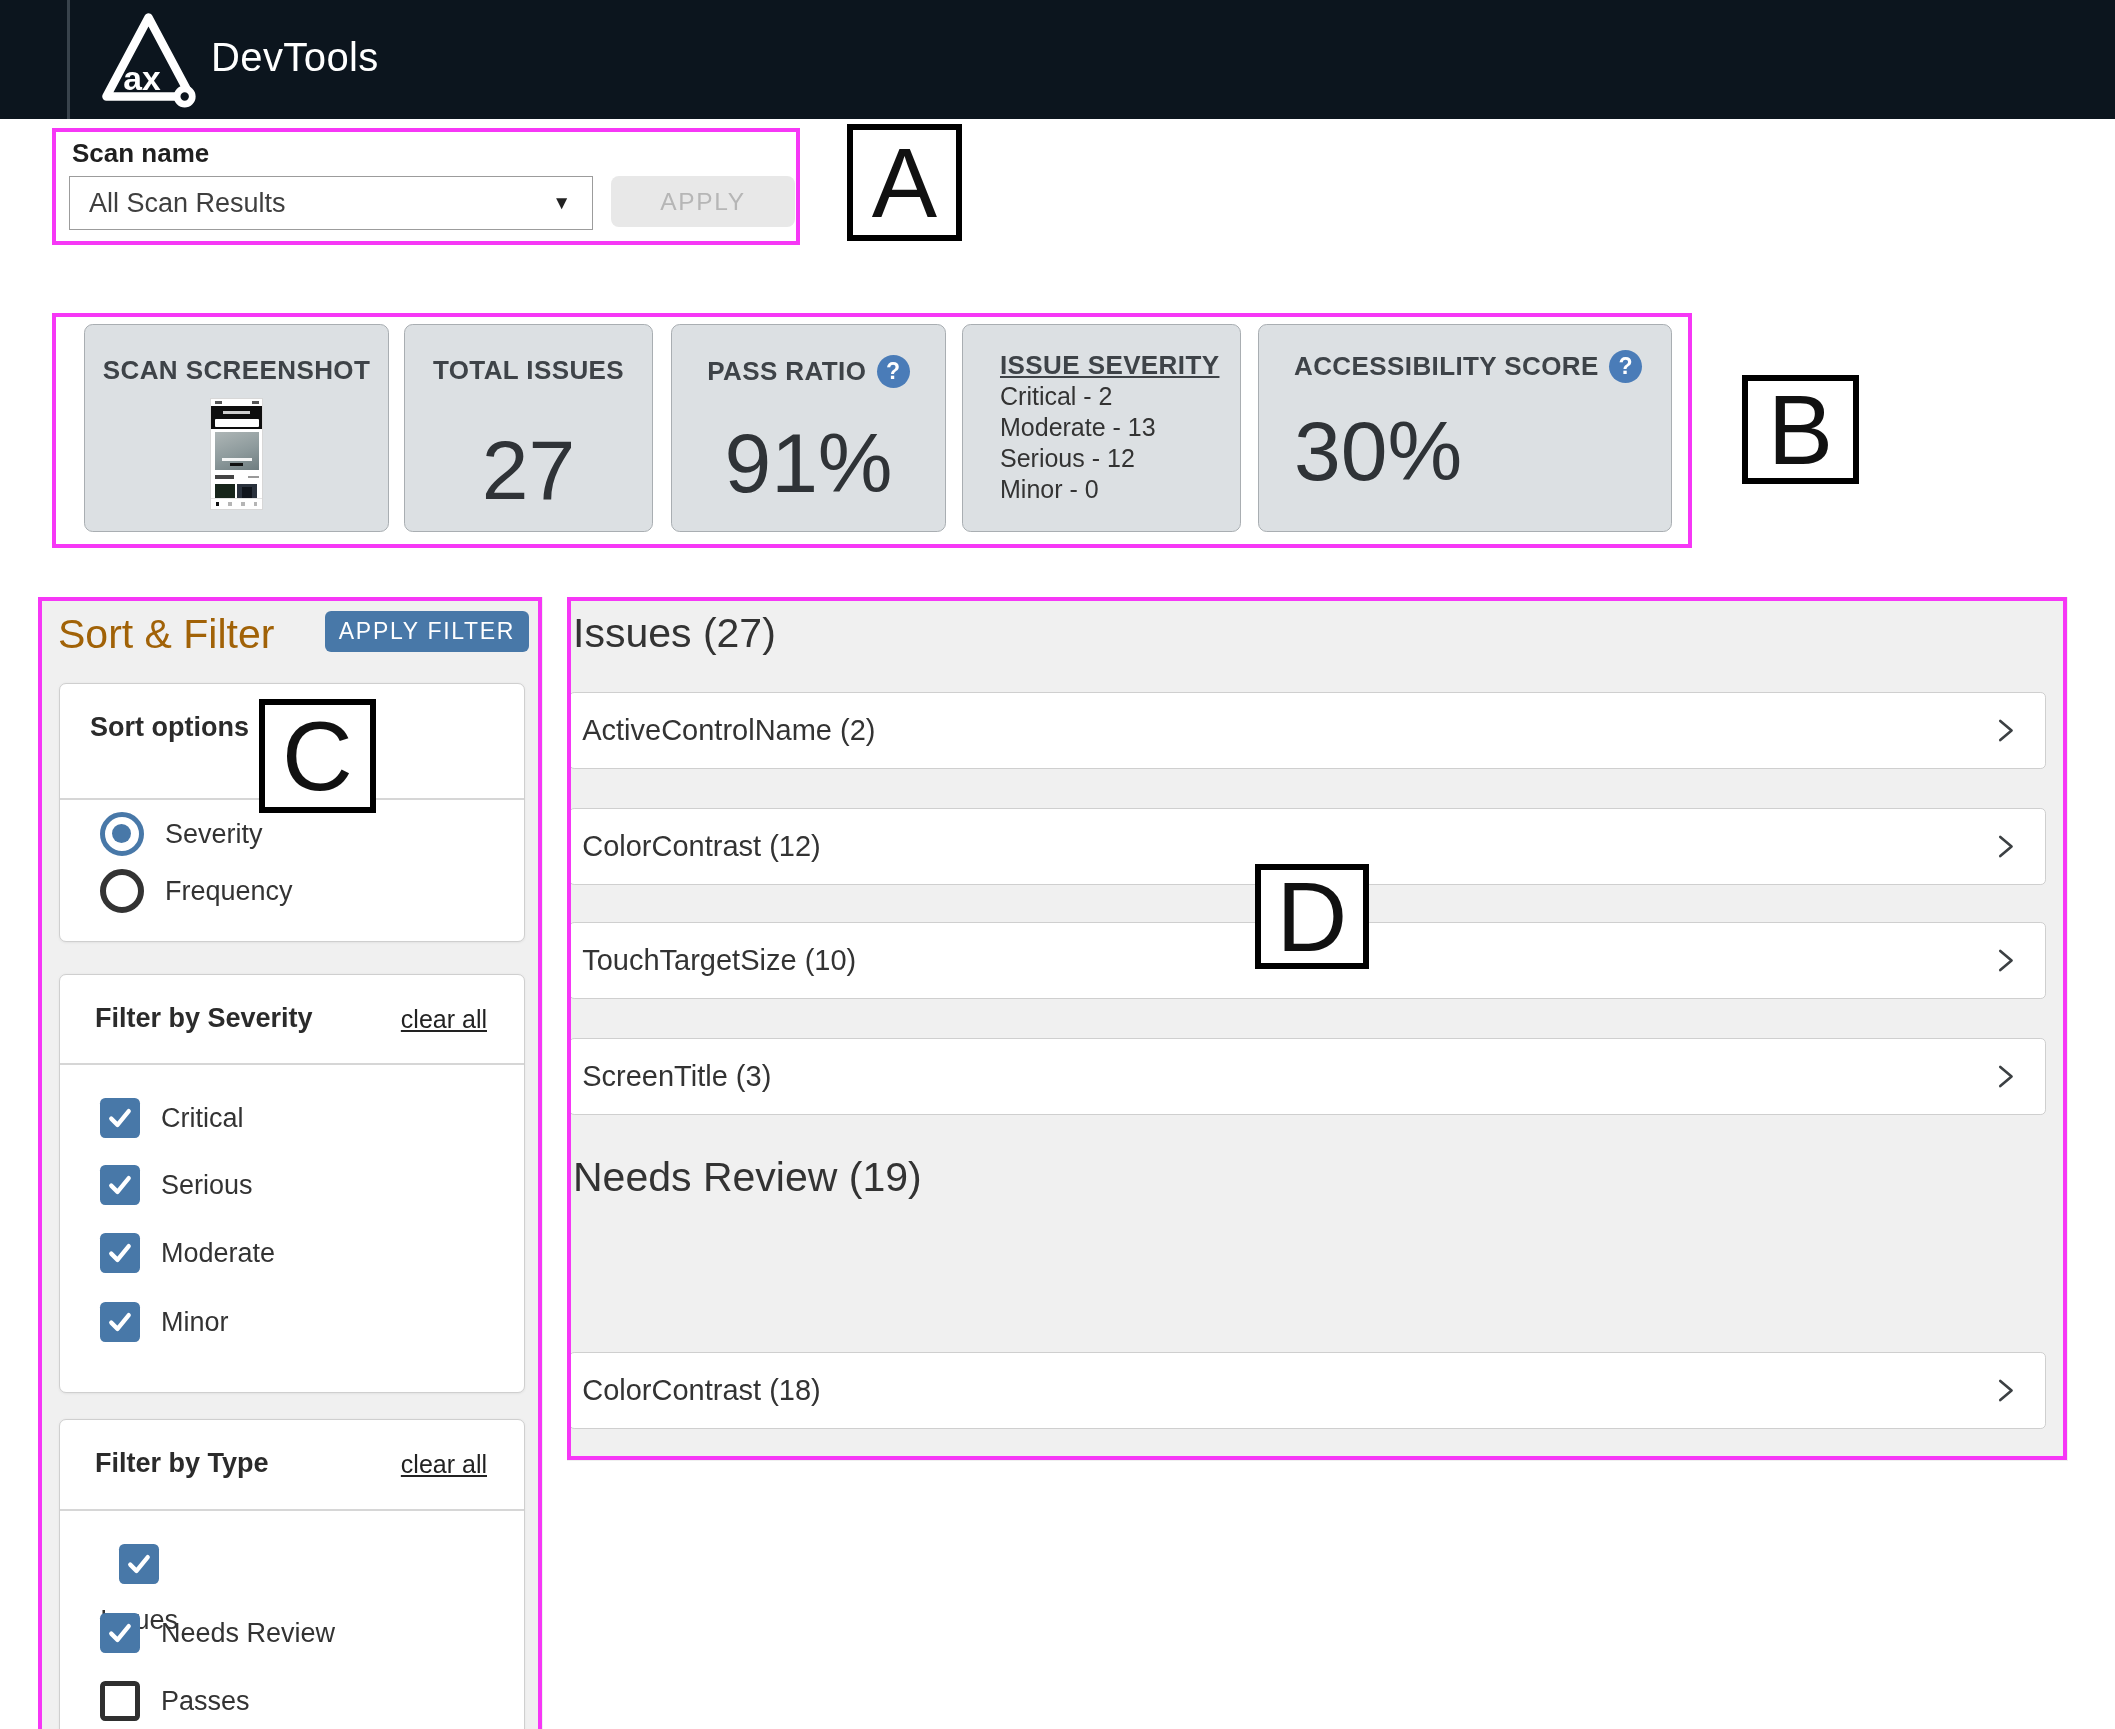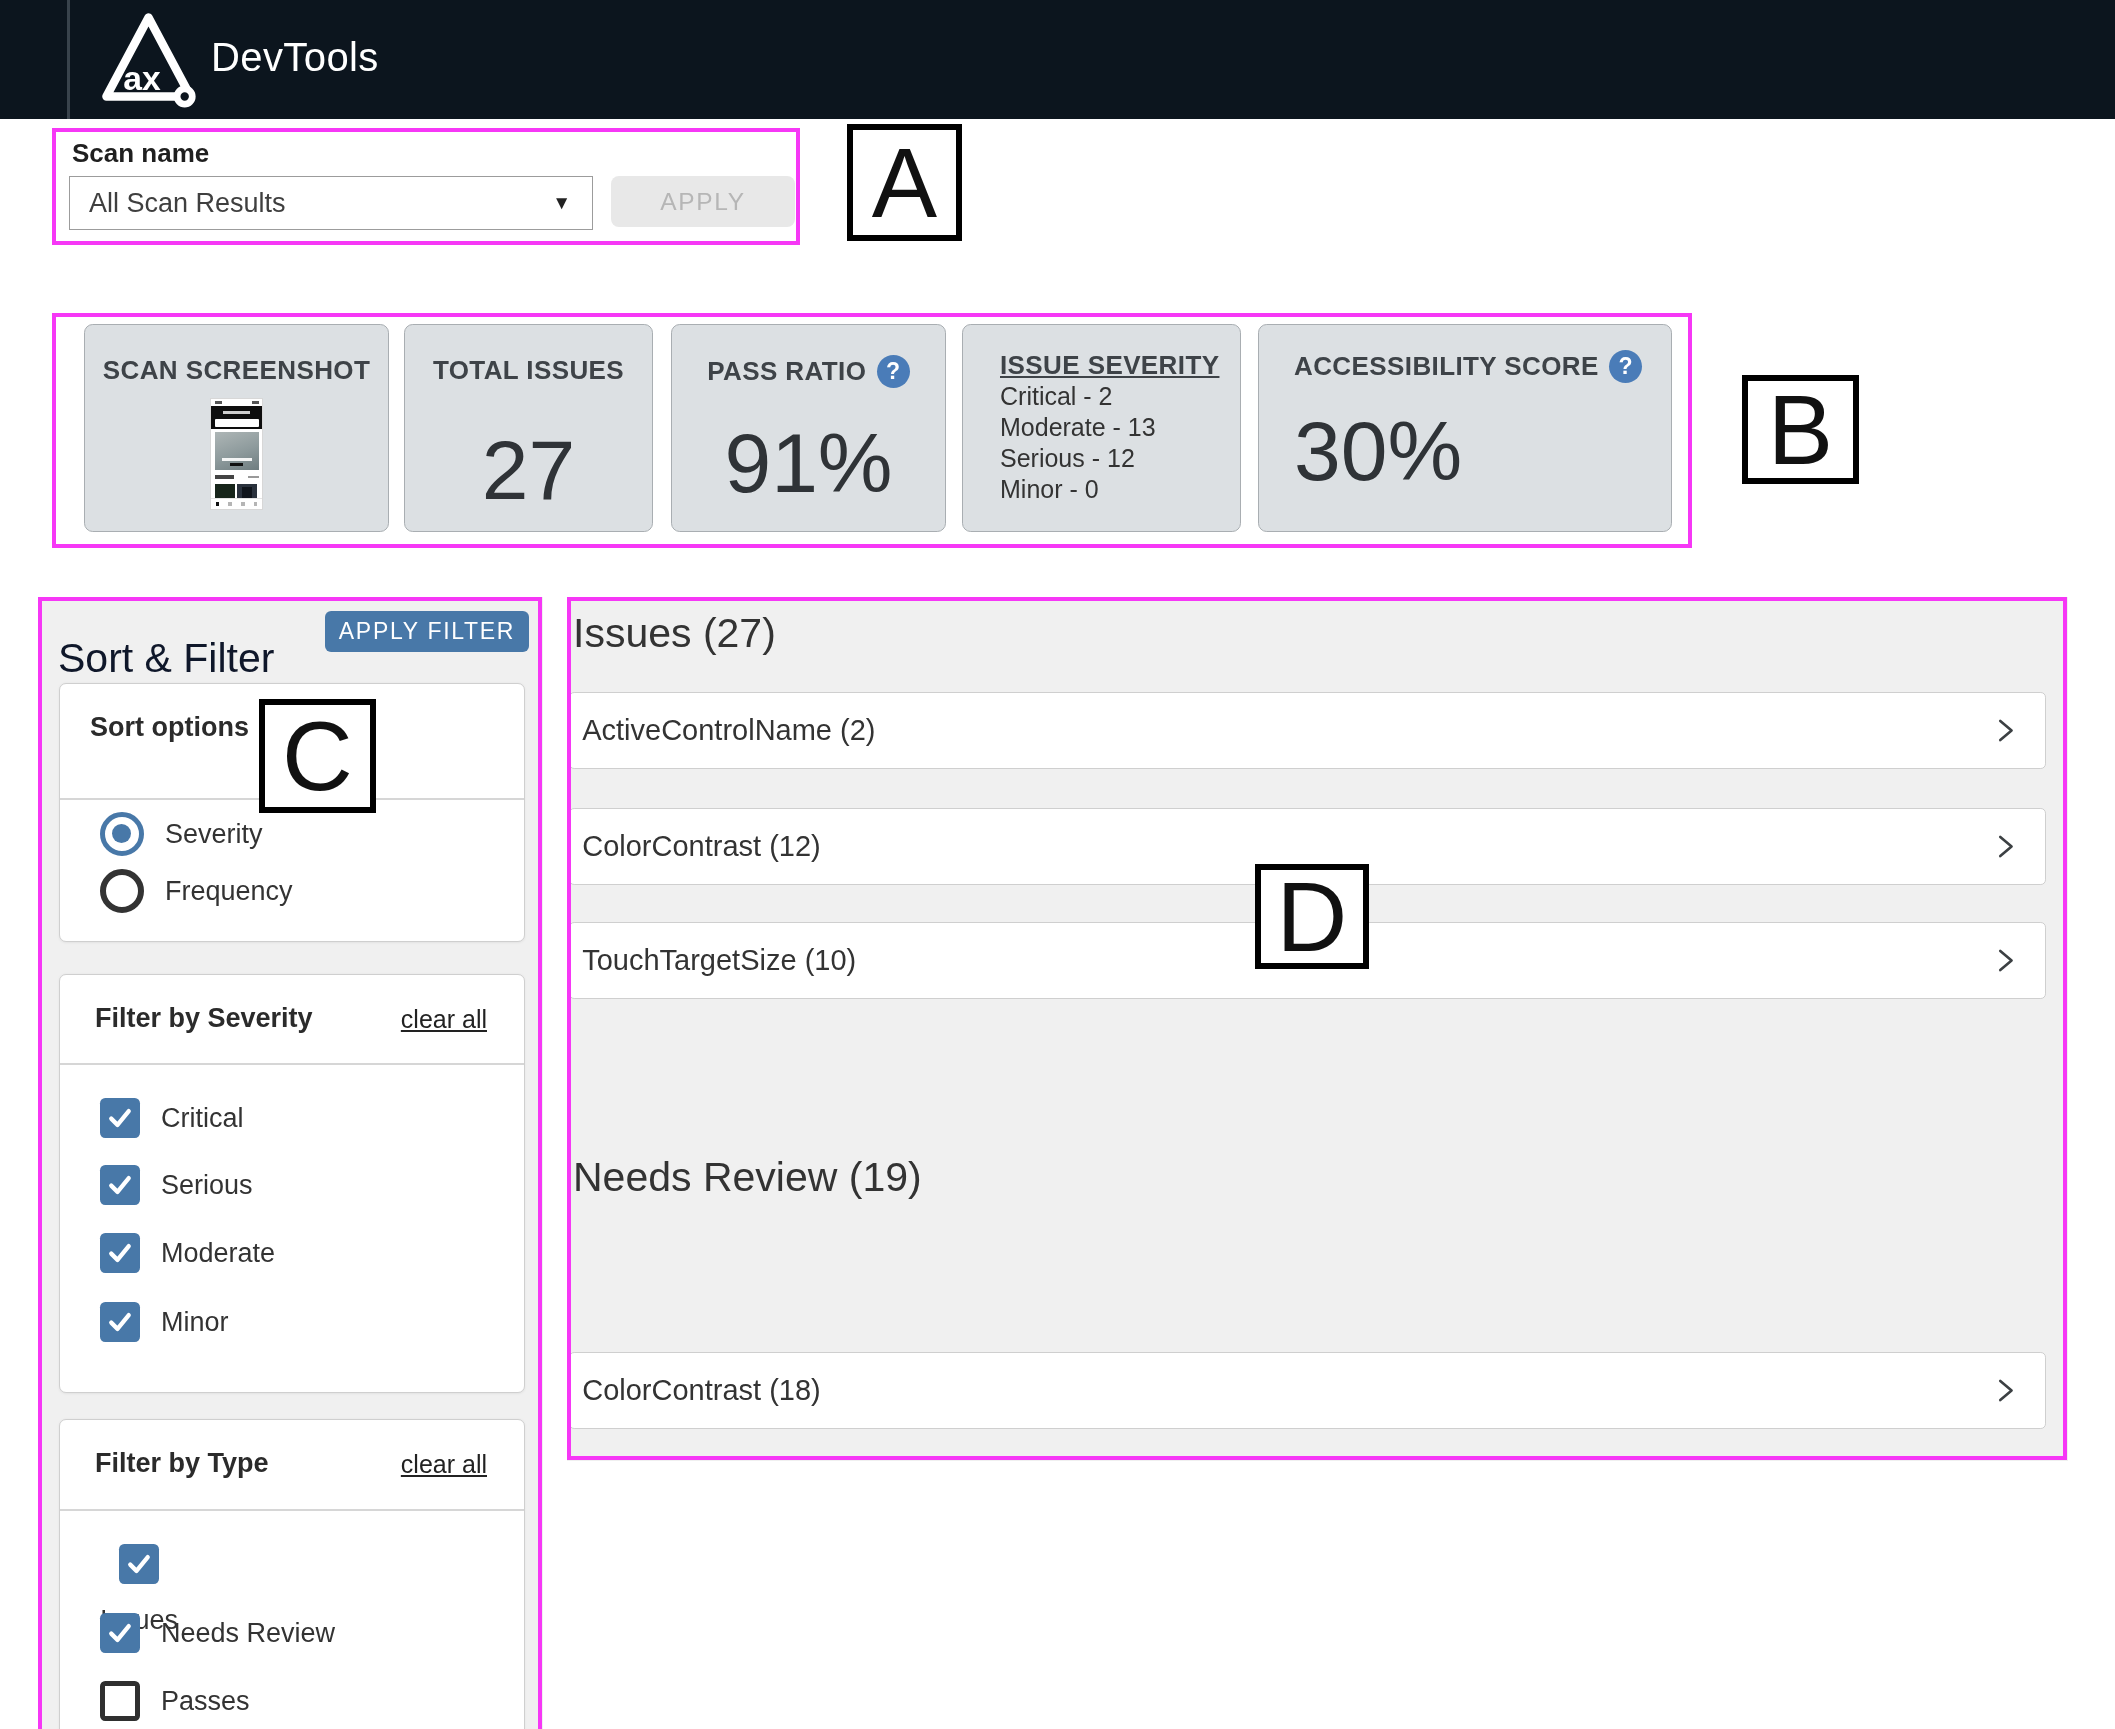--- a/index.html
+++ b/index.html
@@ -69,21 +69,21 @@
   .t-row .more{width:10.5px;height:1.7px;background:#999;}
   .t-prods{display:flex;gap:2.6px;margin:2.6px 3.5px 0;}
   .t-prods .p1{width:20px;height:19px;background:#17251a;}
   .t-prods .p2{width:20px;height:19px;background:#2a323d;position:relative;}
   .t-prods .p2:after{content:"";position:absolute;left:5.2px;top:3.5px;width:9.6px;height:11.4px;background:#10151c;}
   .t-nav{position:absolute;left:0;right:0;bottom:0;height:10.5px;background:#fff;border-top:0.9px solid #e4e4e4;
     display:flex;justify-content:space-around;align-items:center;}
   .t-nav i{display:block;width:3.5px;height:3.5px;background:#b5b5b5;}
   .t-nav i:first-child{background:#111;}
   
-  .side-title{position:absolute;left:58px;top:611px;font-size:41px;color:#0f172a;z-index:10;margin-top:24px;}
+  .side-title{position:absolute;left:58px;top:611px;font-size:41px;color:#a16207;z-index:10;}
   .apply-filter-btn{position:absolute;left:325px;top:611px;width:204px;height:41px;background:#4878a8;color:#fff;
     border:none;border-radius:6.1px;font-size:23px;letter-spacing:1.7px;z-index:10;font-family:inherit;cursor:pointer;}
   .side-card{position:absolute;left:59px;width:466px;background:#fff;border:1.7px solid #cfcfcf;border-radius:7px;
     box-sizing:border-box;z-index:10;box-shadow:0 0.9px 2.6px rgba(0,0,0,.06);}
   .sc-sort{top:683px;height:259px;}
   .sc-sev{top:974px;height:419px;}
   .sc-type{top:1419px;height:367px;}
   .sc-head{position:absolute;left:35px;top:28px;font-size:27px;font-weight:bold;color:#2b2b2b;}
   .sc-sort .sc-head{left:30px;}
   .clear-all{position:absolute;right:37px;top:30px;font-size:25px;color:#222;text-decoration:underline;cursor:pointer;}
@@ -286,20 +286,26 @@
     <svg class="chev" viewBox="0 0 38 38">
         <path d="M13 8 L26 19 L13 30" fill="none" stroke="#3c4043" stroke-width="3" stroke-linecap="round" stroke-linejoin="round"></path>
       </svg>
   </div>
   <div class="issue-row row-3">
     <span class="lbl">TouchTargetSize (10)</span>
     <svg class="chev" viewBox="0 0 38 38">
         <path d="M13 8 L26 19 L13 30" fill="none" stroke="#3c4043" stroke-width="3" stroke-linecap="round" stroke-linejoin="round"></path>
       </svg>
   </div>
+  <div class="issue-row row-4">
+    <span class="lbl">ScreenTitle (3)</span>
+    <svg class="chev" viewBox="0 0 38 38">
+        <path d="M13 8 L26 19 L13 30" fill="none" stroke="#3c4043" stroke-width="3" stroke-linecap="round" stroke-linejoin="round"></path>
+      </svg>
+  </div>
 
   <div class="res-title rt-review">Needs Review (19)</div>
 
   <div class="issue-row row-6">
     <span class="lbl">ColorContrast (18)</span>
     <svg class="chev" viewBox="0 0 38 38">
         <path d="M13 8 L26 19 L13 30" fill="none" stroke="#3c4043" stroke-width="3" stroke-linecap="round" stroke-linejoin="round"></path>
       </svg>
   </div>
 

